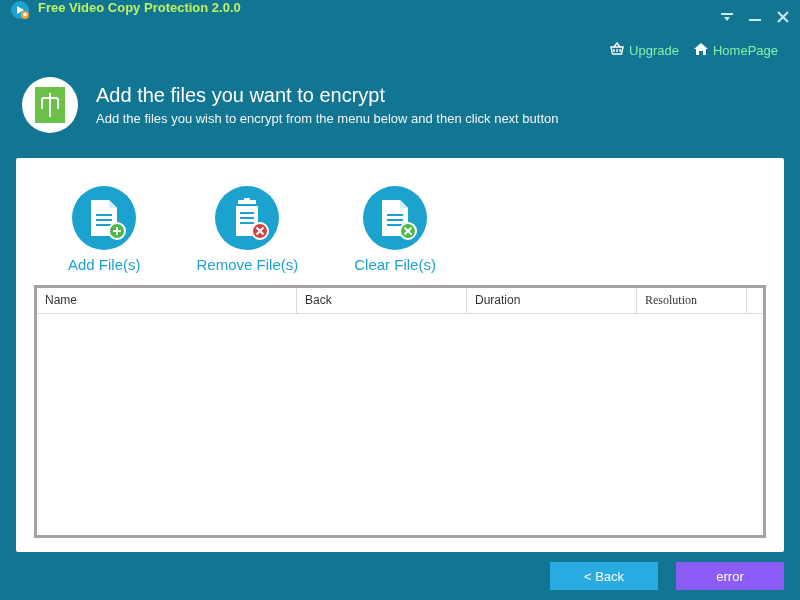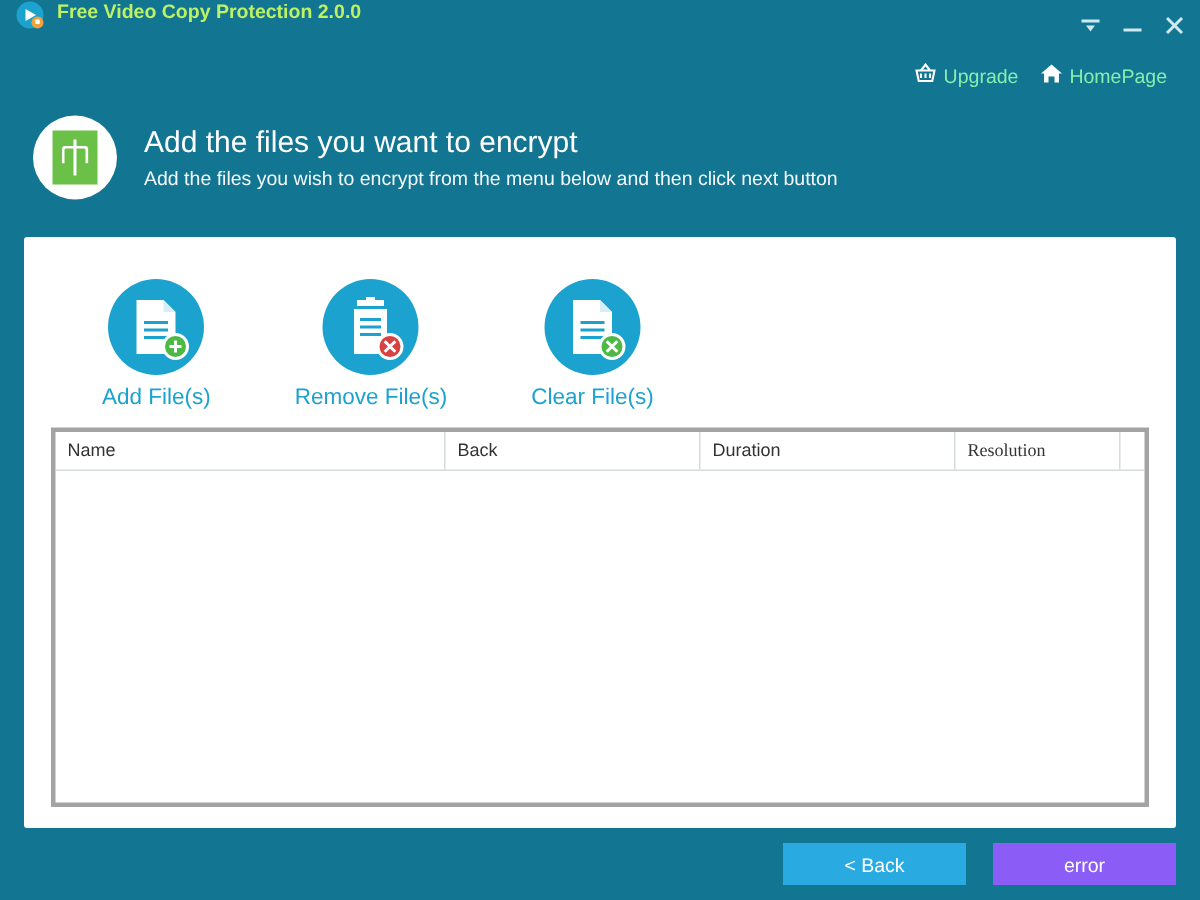--- a/index.html
+++ b/index.html
@@ -39,21 +39,21 @@
 .table-head { display: flex; height: 26px; border-bottom: 1px solid #d5dadd; font-size: 12px; color: #333; }
 .th { border-right: 1px solid #d5dadd; padding: 5px 8px; }
 .th.name { flex: 0 0 260px; }
 .th.size { flex: 0 0 170px; }
 .th.duration { flex: 0 0 170px; }
 .th.resolution { flex: 1; font-family: Liberation Serif, serif; }
 .th.spacer { flex: 0 0 14px; border-right: none; }
 
 
 .footer { position: absolute; right: 16px; bottom: 10px; display: flex; gap: 18px; }
-.btn { width: 122px; height: 28px; display: flex; align-items: center; justify-content: center; font-size: 13px; color: #fff; cursor: pointer; }
+.btn { width: 108px; height: 28px; display: flex; align-items: center; justify-content: center; font-size: 13px; color: #fff; cursor: pointer; }
 .btn.primary { background: #29abe2; }
 .btn.secondary { background: #8b5cf6; }
 
 
 .file-svg { fill: #fff; }
 .badge { position: absolute; right: 10px; bottom: 10px; width: 18px; height: 18px; border-radius: 50%; border: 2px solid #fff; }
 .badge.add { background: #4cb944; }
 .badge.remove { background: #d94141; }
 .badge.clear { background: #4cb944; }
 .badge::before, .badge::after { content: ""; position: absolute; background: #fff; }

